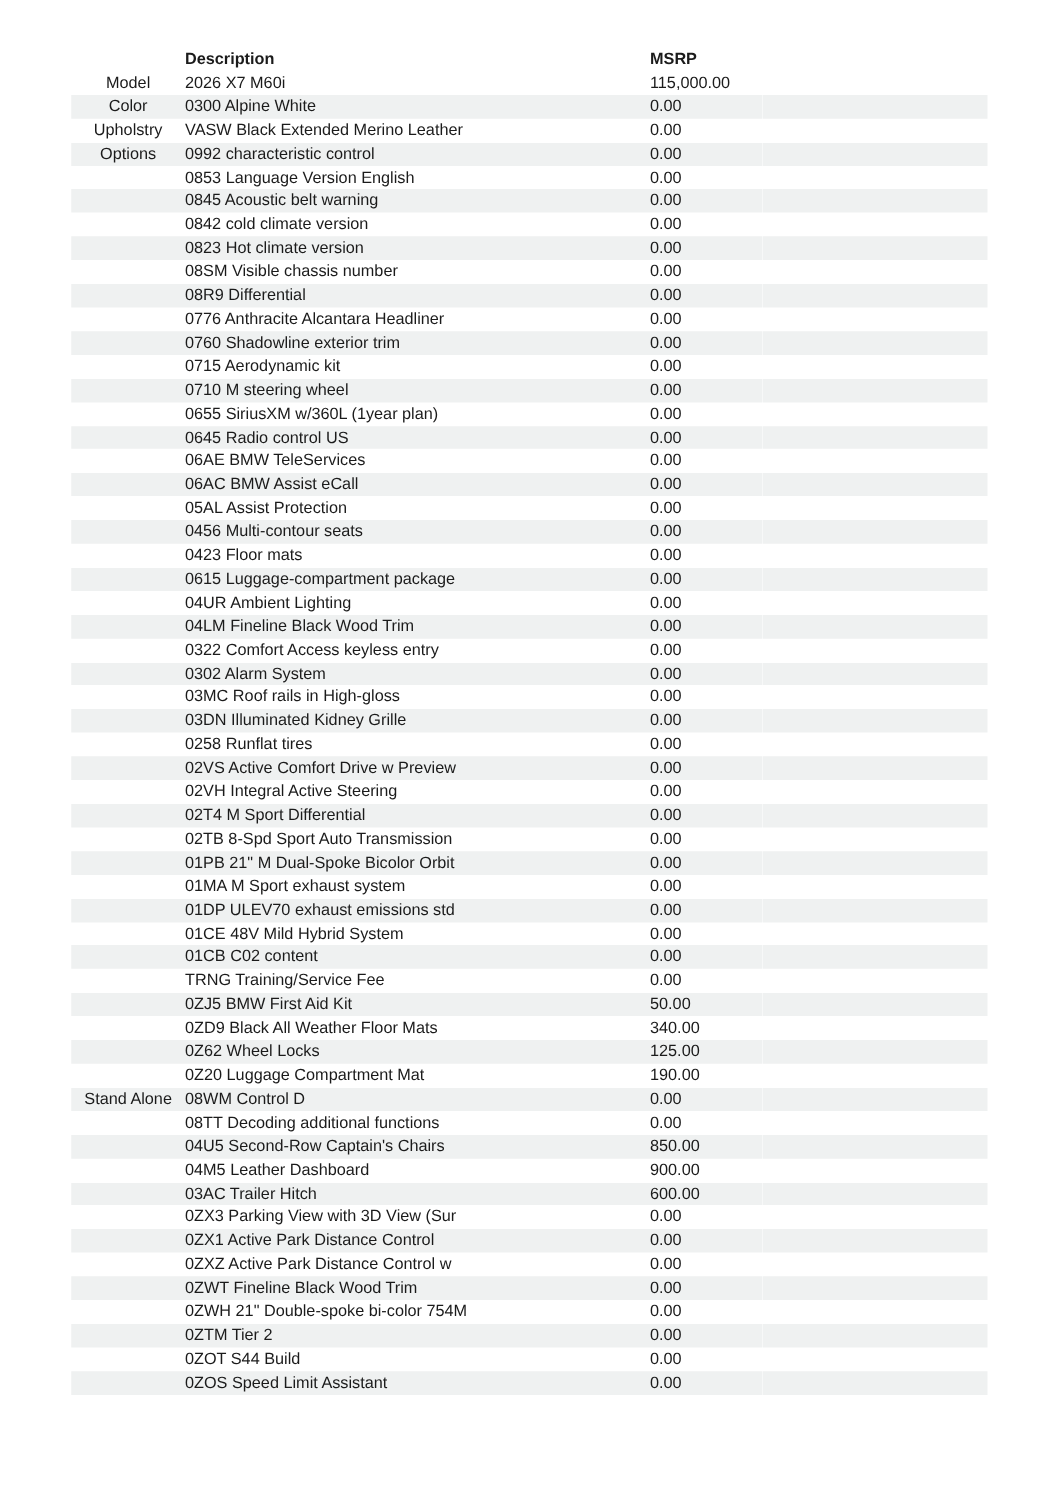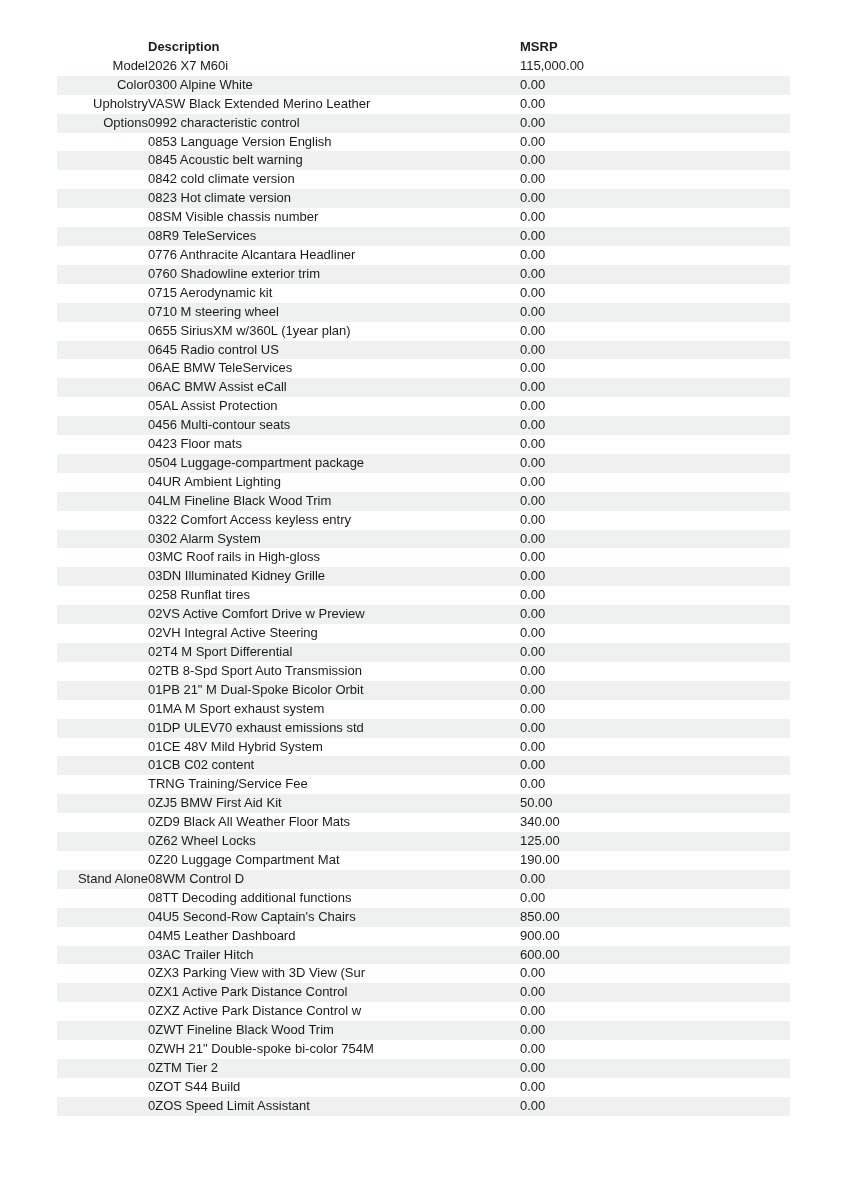--- a/index.html
+++ b/index.html
@@ -34,21 +34,21 @@
   th, td {
     padding: 0;
     height: 18.9px;
     line-height: 18.9px;
     vertical-align: middle;
     white-space: nowrap;
     overflow: hidden;
     font-weight: normal;
   }
   thead th { font-weight: bold; }
-  .cell-label { text-align: right; }
+  .cell-label { text-align: center; }
   .cell-desc  { text-align: left; }
   .cell-msrp  { text-align: left; }
   tbody tr:nth-child(even) td { background: #eff1f1; }
 </style>
 </head>
 <body>
 
 <div class="sheet">
   <table class="options-table">
     <colgroup>
@@ -115,21 +115,21 @@
     <td></td>
   </tr>
         <tr>
     <td class="cell-label"></td>
     <td class="cell-desc">08SM Visible chassis number</td>
     <td class="cell-msrp">0.00</td>
     <td></td>
   </tr>
         <tr>
     <td class="cell-label"></td>
-    <td class="cell-desc">08R9 TeleServices</td>
+    <td class="cell-desc">08R9 Differential</td>
     <td class="cell-msrp">0.00</td>
     <td></td>
   </tr>
         <tr>
     <td class="cell-label"></td>
     <td class="cell-desc">0776 Anthracite Alcantara Headliner</td>
     <td class="cell-msrp">0.00</td>
     <td></td>
   </tr>
         <tr>
@@ -187,21 +187,21 @@
     <td></td>
   </tr>
         <tr>
     <td class="cell-label"></td>
     <td class="cell-desc">0423 Floor mats</td>
     <td class="cell-msrp">0.00</td>
     <td></td>
   </tr>
         <tr>
     <td class="cell-label"></td>
-    <td class="cell-desc">0504 Luggage-compartment package</td>
+    <td class="cell-desc">0615 Luggage-compartment package</td>
     <td class="cell-msrp">0.00</td>
     <td></td>
   </tr>
         <tr>
     <td class="cell-label"></td>
     <td class="cell-desc">04UR Ambient Lighting</td>
     <td class="cell-msrp">0.00</td>
     <td></td>
   </tr>
         <tr>

